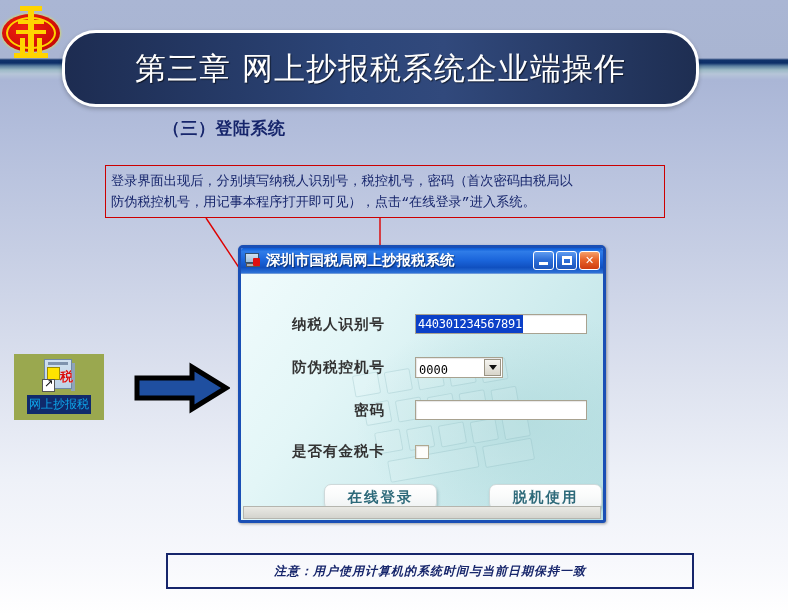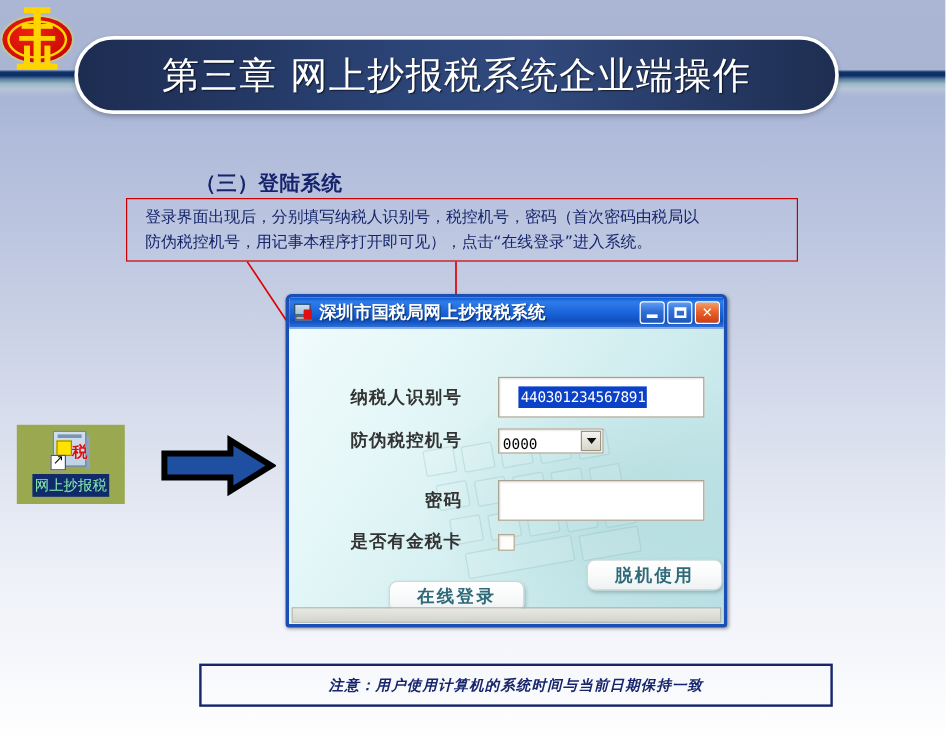--- a/index.html
+++ b/index.html
@@ -56,21 +56,21 @@
   .logo .b3 { left: 16px; top: 16px; width: 26px; height: 4px; }
   .logo .b4 { left: 14px; top: 26px; width: 30px; height: 4px; }
   .logo .b5 { left: 18px; top: 34px; width: 5px; height: 16px; }
   .logo .b6 { left: 35px; top: 34px; width: 5px; height: 16px; }
   .logo .b7 { left: 12px; top: 49px; width: 34px; height: 5px; }
 
   
   .title-pill {
     position: absolute;
     left: 62px; top: 30px;
-    width: 637px; height: 65px;
+    width: 637px; height: 77px;
     border-radius: 34px;
     background: linear-gradient(to right, #1d2c51 0%, #2c4578 45%, #31497c 60%, #1e2e52 100%);
     border: 3px solid #ffffff;
     box-shadow: 0 2px 4px rgba(0,0,0,0.25);
     display: flex; align-items: center; justify-content: center;
   }
   .title-pill .txt {
     font-family: "DejaVu Serif", "Liberation Serif", serif;
     color: #ffffff;
     font-size: 31px;
@@ -78,31 +78,31 @@
     white-space: nowrap;
     text-shadow: 1px 1px 1px rgba(0,0,0,0.6);
   }
 
   
   .subtitle {
     position: absolute; left: 163px; top: 117px;
     font-size: 17px; font-weight: bold;
     color: #16256b;
     letter-spacing: 0.5px;
-    margin-top: 24px;
   }
 
   
   .instr-box {
     position: absolute;
     left: 105px; top: 165px;
     width: 560px; height: 53px;
     border: 1px solid #cc0000;
     background: transparent;
-    padding: 5px 8px 0 15px;
+    padding: 5px 8px 0 5px;
+    font-family: Liberation Mono, monospace;
   }
   .instr-box .line {
     color: #16256b;
     font-size: 13.2px;
     line-height: 21px;
     white-space: nowrap;
   }
 
   
   .pointer-svg {
@@ -154,21 +154,21 @@
     background: #ffffff; border: 1px solid #555;
   }
   .shortcut .arrowbox::after {
     content: "\2197";
     position: absolute; left: 1px; top: -3px;
     font-size: 11px; color: #000; line-height: 13px;
   }
   .shortcut .label {
     margin-top: 2px;
     background: #102a6b;
-    color: #86efac;
+    color: #0ea5e9;
     font-size: 12px;
     padding: 1px 2px;
     letter-spacing: 0;
     white-space: nowrap;
   }
 
   
   .big-arrow { position: absolute; left: 134px; top: 362px; }
 
   
@@ -275,21 +275,21 @@
     color: #333333; white-space: nowrap;
     padding-right: 10px;
     letter-spacing: 1px;
   }
   .txtinput {
     width: 172px; height: 20px;
     border: 1px solid #a8a290;
     background: #ffffff;
     font-size: 12px;
     display: flex; align-items: center;
-    padding: 16px;
+    padding: 0;
     box-shadow: inset 1px 1px 1px rgba(0,0,0,0.10);
   }
   .txtinput .sel {
     background: #0b40c8; color: #ffffff;
     font-size: 12px; line-height: 18px;
     padding: 0 1px 0 2px;
     font-family: "DejaVu Sans Mono", "Liberation Mono", monospace;
     letter-spacing: -0.3px;
   }
   .combo {
@@ -461,21 +461,21 @@
         <div class="f-label">密码</div>
         <div class="txtinput" title="密码"></div>
       </div>
 
       <div class="form-row" style="left:22px; top:168px;">
         <div class="f-label">是否有金税卡</div>
         <div class="chk"></div>
       </div>
 
       <div class="btn" style="position:absolute; left:83px; top:210px;">在线登录</div>
-      <div class="btn" style="position:absolute; left:248px; top:192px;text-align:center;">脱机使用</div>
+      <div class="btn" style="position:absolute; left:248px; top:210px;text-align:center;">脱机使用</div>
 
       <div class="statusbar"></div>
     </div>
   </div>
 
   <div class="note">
     <span>注意：用户使用计算机的系统时间与当前日期保持一致</span>
   </div>
 
 </div>

